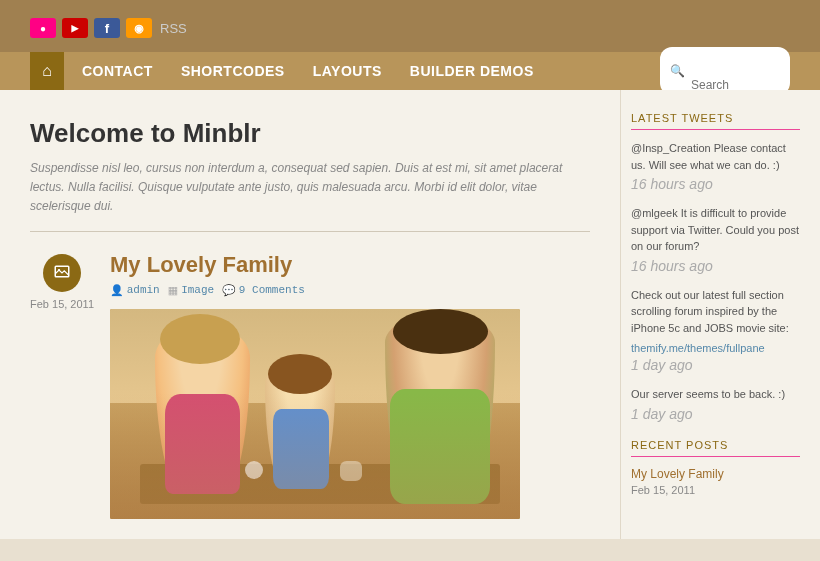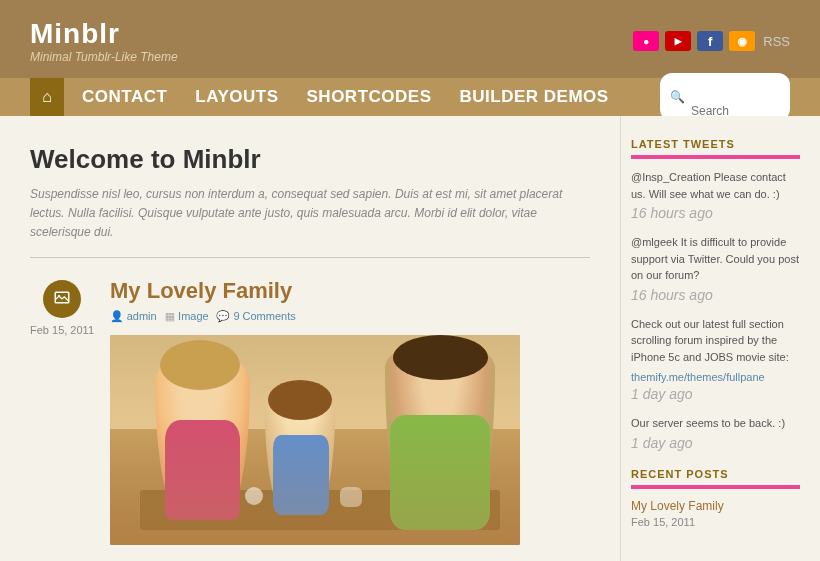--- a/index.html
+++ b/index.html
@@ -68,21 +68,21 @@
       display: flex;
       align-items: center;
       justify-content: center;
       color: #fff;
       font-size: 16px;
       cursor: pointer;
       margin-right: 4px;
     }
     .nav-item {
       color: #fff;
-      font-size: 17px;
+      font-size: 14px;
       font-weight: bold;
       text-transform: uppercase;
       padding: 7px 14px;
       height: 28px;
       display: flex;
       align-items: center;
       cursor: pointer;
       letter-spacing: 0.5px;
     }
     .search-box {
@@ -200,20 +200,21 @@
       align-items: center;
       gap: 3px;
     }
     .meta-icon {
       font-size: 11px;
       color: #aaa;
     }
     .meta-link {
       color: #5588aa;
       cursor: pointer;
+      font-family: Liberation Mono, monospace;
     }
     .post-image {
       width: 410px;
       height: 210px;
       background: linear-gradient(135deg, #d4a870 0%, #e8c890 20%, #c8885c 40%, #f0d0a0 60%, #a8c878 80%, #88b858 100%);
       border-radius: 2px;
       overflow: hidden;
       position: relative;
     }
     
@@ -227,26 +228,26 @@
     .photo-overlay {
       position: absolute;
       bottom: 0; left: 0; right: 0;
       height: 60%;
       background: linear-gradient(to top, rgba(180,130,80,0.4), transparent);
     }
 
     
     .sidebar-section-title {
       font-size: 11px;
-      font-weight: bold;
+      font-weight: normal;
       color: #8b6914;
       letter-spacing: 1px;
       text-transform: uppercase;
       margin-bottom: 10px;
-      border-bottom: 4px solid #ec4899;
+      border-bottom: 1px solid #ec4899;
       padding-bottom: 5px;
     }
     .tweet-item {
       margin-bottom: 12px;
     }
     .tweet-text {
       font-size: 11px;
       color: #555;
       line-height: 1.5;
       margin-bottom: 2px;
@@ -268,39 +269,35 @@
     }
     .recent-post-date {
       font-size: 11px;
       color: #888;
     }
   </style>
 </head>
 <body>
 
 <div class="header-top">
-  <div class="header-title">
-    <h1>Minblr</h1>
-    <p>Minimal Tumblr-Like Theme</p>
-  </div>
   <div class="header-social">
     <span class="social-icon social-flickr" title="Flickr">●</span>
     <span class="social-icon social-youtube" title="YouTube">▶</span>
     <span class="social-icon social-facebook" title="Facebook">f</span>
     <span class="social-icon social-rss" title="RSS">◉</span>
     <span class="social-rss-text">RSS</span>
   </div>
 </div>
 
 <div class="nav-bar">
   <div class="nav-links">
     <div class="nav-home">⌂</div>
     <div class="nav-item">Contact</div>
+    <div class="nav-item">Shortcodes</div>
     <div class="nav-item">Layouts</div>
-    <div class="nav-item">Shortcodes</div>
     <div class="nav-item">Builder Demos</div>
   </div>
   <div class="search-box">
     <span class="search-icon-nav">🔍</span>
     <input class="search-input" type="text" placeholder="Search" style="">
   </div>
 </div>
 
 <div class="main-wrapper">
   <div class="content-area">

